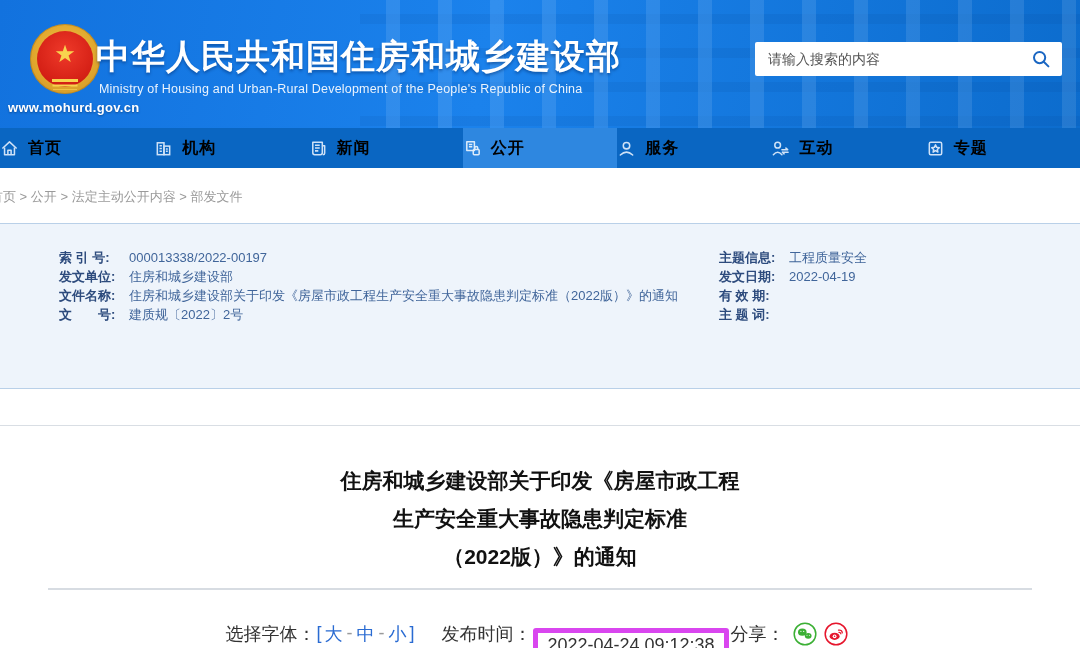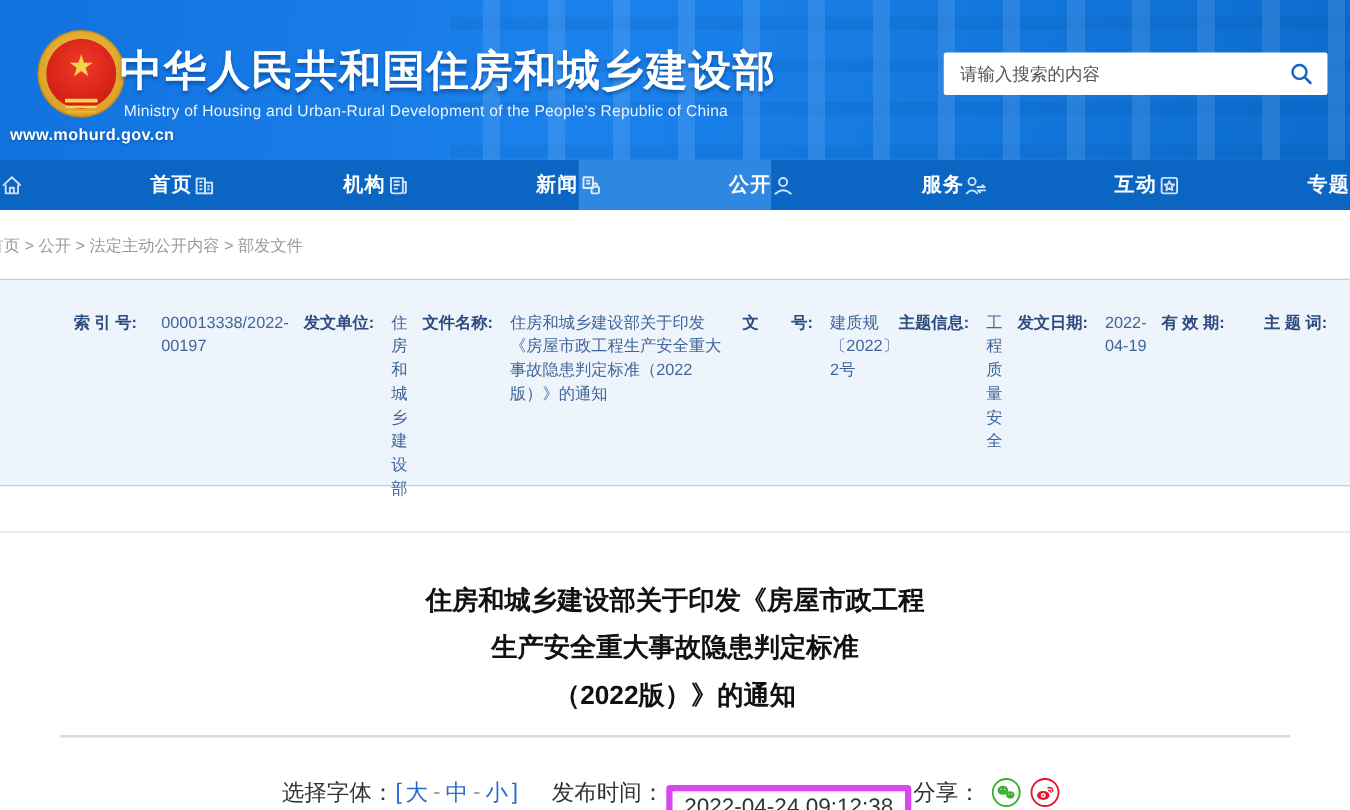--- a/index.html
+++ b/index.html
@@ -31,33 +31,33 @@
   .search { position:absolute; left:755px; top:42px; width:307px; height:34px; background:#fff;
     border-radius:2px; display:flex; align-items:center; padding:0 11px 0 13px; }
   .search input { flex:1; border:none; outline:none; font-size:14px; color:#333;
     font-family:inherit; background:transparent; }
   .search input::placeholder { color:#555; opacity:1; }
   .search .mag { width:20px; height:20px; flex:0 0 auto; cursor:pointer; }
 
   
   .nav { position:absolute; left:0; top:128px; width:1080px; height:40px; background:#0a66c2;
     display:flex; }
-  .nav-item { flex:1 1 0; display:flex; align-items:center; justify-content:space-between; gap:9px;
-    color:#ffffff; font-size:16px; font-weight:bold; letter-spacing:1px; cursor:pointer; }
+  .nav-item { flex:1 1 0; display:flex; align-items:center; justify-content:flex-start; gap:9px;
+    color:#000000; font-size:16px; font-weight:bold; letter-spacing:1px; cursor:pointer; }
   .nav-item.active { background:#2e87e0; }
   .nav-item svg { width:19px; height:19px; }
 
   
   .crumbbar { position:absolute; left:0; top:168px; width:1080px; height:55px; background:#fff; }
   .crumb { position:absolute; left:-10px; top:20px; font-size:13px; color:#9a9a9a; cursor:pointer; }
 
   
   .meta { position:absolute; left:-2px; top:223px; width:1084px; height:166px;
     background:#eef4fb; border:1px solid #b9d0e8; display:flex; padding:24px 0 0 60px; }
-  .meta-col { display:flex; flex-direction:row; gap:12px; }
+  .meta-col { display:flex; flex-direction:column; gap:0; }
   .meta-col.left { width:660px; }
   .meta-col.right { width:330px; }
   .meta-row { display:flex; font-size:13px; line-height:19px; }
   .meta-label { flex:0 0 66px; font-weight:bold; color:#2d4b7d; white-space:nowrap; }
   .meta-value { color:#40659a; padding-left:4px; }
 
   
   .article { position:absolute; left:0; top:425px; width:1080px; height:223px; background:#fff;
     border-top:1px solid #d9dee4; }
   .art-title { margin-top:36px; text-align:center; font-weight:bold; color:#111;

